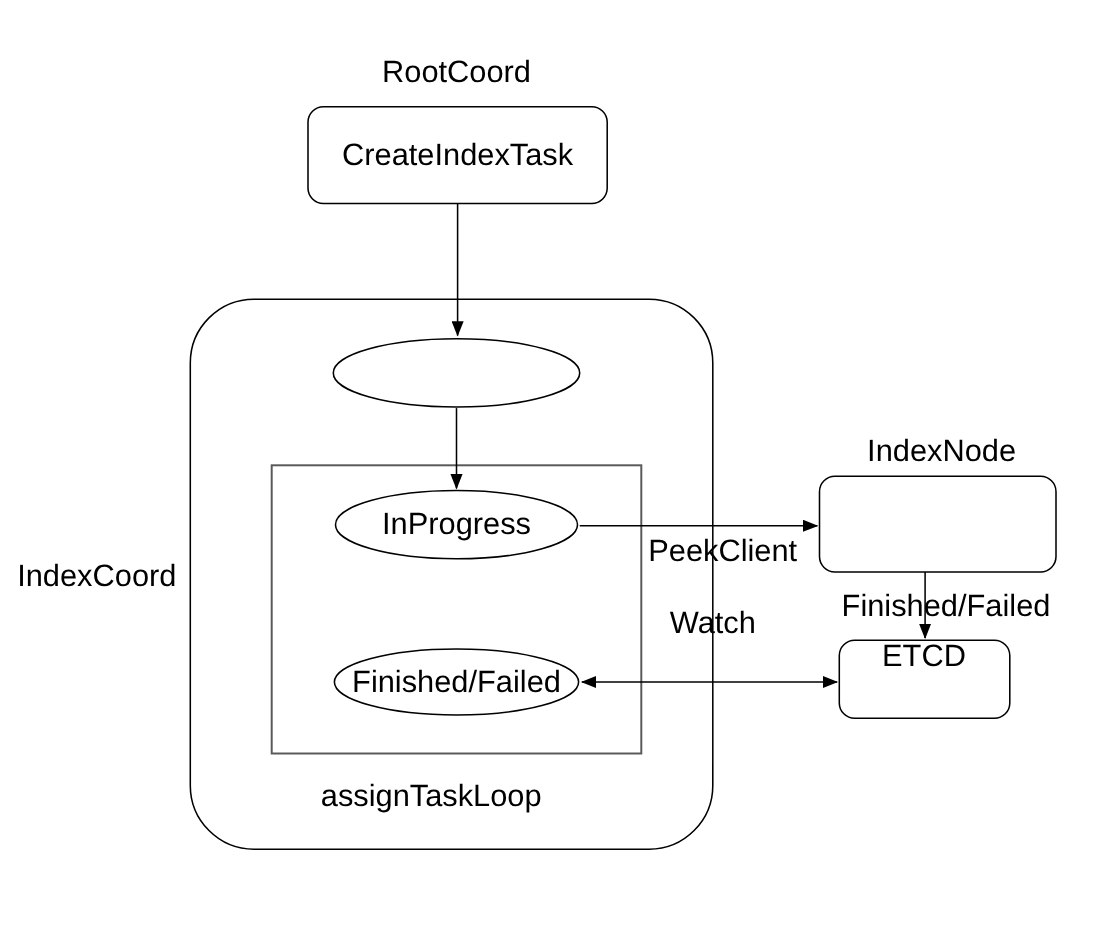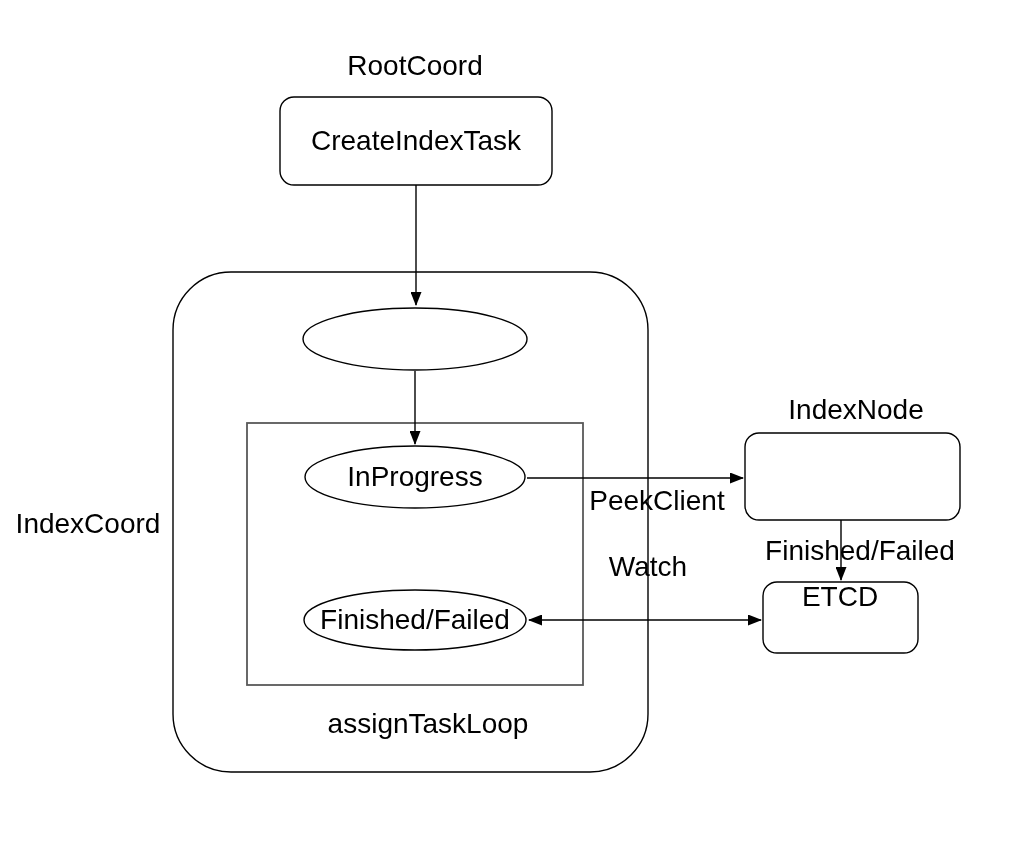--- a/index.html
+++ b/index.html
@@ -25,21 +25,21 @@
     transform: translate(-50%, -50%);
     white-space: nowrap;
     font-size: 28px;
     line-height: 1.15;
     color: #000000;
   }
   
   .lbl.root-coord        { left: 415px; top: 66px;  }
   .lbl.index-coord       { left: 88px;  top: 524px; }
   .lbl.index-node        { left: 856px; top: 410px; text-align: center; }
-  .lbl.assign-task-loop  { left: 428px; top: 724px; }
+  .lbl.assign-task-loop  { left: 392px; top: 724px; }
   
   .lbl.create-index-task { left: 416px; top: 141px; }
   .lbl.unissued          { left: 415px; top: 339px; }
   .lbl.in-progress       { left: 415px; top: 477px; text-align: center; }
   .lbl.finished-failed-n { left: 415px; top: 620px; }
   .lbl.execute-task      { left: 852px; top: 477px; }
   .lbl.etcd              { left: 840px; top: 586px; margin-top: 11px; }
   
   .lbl.peek-client       { left: 657px; top: 461px; margin-top: 40px; }
   .lbl.finished-failed-e { left: 860px; top: 551px; }

